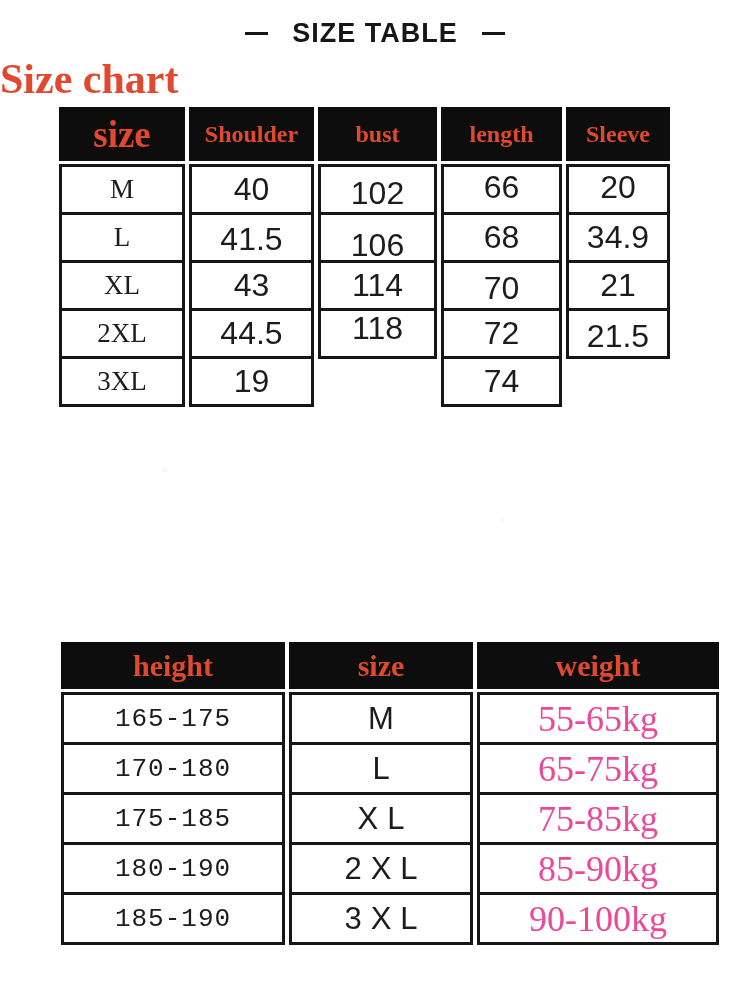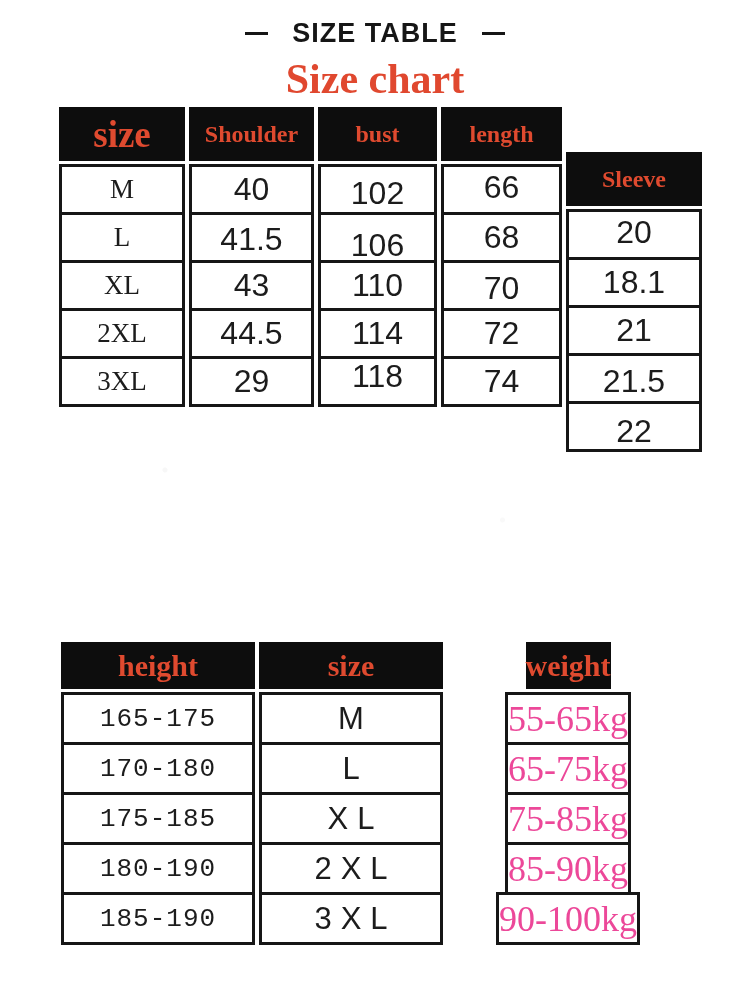--- a/index.html
+++ b/index.html
@@ -21,21 +21,21 @@
     display:flex; align-items:center; justify-content:center; gap:24px;
   }
   .banner .dash { width:23px; height:3px; background:#161616; }
   .banner-text {
     font-size:27px; font-weight:700; letter-spacing:1px; color:#161616;
     font-family:"Liberation Sans", sans-serif;
   }
 
   
   .title {
-    position:absolute; left:0; width:100%; text-align:center;
+    position:absolute; left:0; width:100%; text-align:left;
     font-family:"Liberation Serif", serif; font-weight:600;
     color:#e0482f; line-height:1;
   }
   #title-chart { top:58px; font-size:42px; }
   #title-suggestion { top:588px; font-size:42px; }
 
   
   .table { position:absolute; display:flex; gap:4px; }
   #table1 { left:59px; top:107px; }
   #table2 { left:61px; top:642px; }
@@ -64,24 +64,24 @@
   #table2 .td { height:53px; }
   #table2 .c1 .td { font-family:Liberation Mono, monospace; font-size:26px; letter-spacing:1px; }
   #table2 .c2 .td { font-size:31px; letter-spacing:9px; text-indent:9px; }
   #table2 .c3 .td { font-family:"Liberation Serif", serif; font-size:36px; color:#ec4899; }
 
   
   #table1 .c1 { width:126px; }
   #table1 .c2 { width:125px; }
   #table1 .c3 { width:119px; }
   #table1 .c4 { width:121px; }
-  #table1 .c5 { width:136px;margin-top:45px; }
-  #table2 .c1 { width:194px; }
+  #table1 .c5 { width:104px; }
+  #table2 .c1 { width:224px; }
   #table2 .c2 { width:184px; }
-  #table2 .c3 { width:242px;align-items:center; }
+  #table2 .c3 { width:242px; }
 </style>
 </head>
 <body>
 
 <div class="page">
 
   <div class="banner">
     <span class="dash"></span>
     <span class="banner-text">SIZE TABLE</span>
     <span class="dash"></span>
@@ -97,45 +97,43 @@
       <div class="td">XL</div>
       <div class="td">2XL</div>
       <div class="td">3XL</div>
     </div>
     <div class="col c2">
       <div class="th">Shoulder</div>
       <div class="td">40</div>
       <div class="td" style="padding-top:4px">41.5</div>
       <div class="td">43</div>
       <div class="td">44.5</div>
-      <div class="td">29</div>
+      <div class="td">19</div>
     </div>
     <div class="col c3">
       <div class="th">bust</div>
       <div class="td" style="padding-top:8px">102</div>
       <div class="td" style="padding-top:16px">106</div>
-      <div class="td">110</div>
       <div class="td">114</div>
       <div class="td" style="padding-bottom:10px">118</div>
     </div>
     <div class="col c4">
       <div class="th">length</div>
       <div class="td" style="padding-bottom:4px">66</div>
       <div class="td">68</div>
       <div class="td" style="padding-top:6px">70</div>
       <div class="td">72</div>
       <div class="td">74</div>
     </div>
     <div class="col c5">
       <div class="th">Sleeve</div>
       <div class="td" style="padding-bottom:4px">20</div>
-      <div class="td">18.1</div>
+      <div class="td">34.9</div>
       <div class="td">21</div>
       <div class="td" style="padding-top:6px">21.5</div>
-      <div class="td" style="padding-top:10px">22</div>
     </div>
   </div>
 
 
   <div id="table2" class="table">
     <div class="col c1">
       <div class="th">height</div>
       <div class="td">165-175</div>
       <div class="td">170-180</div>
       <div class="td">175-185</div>

